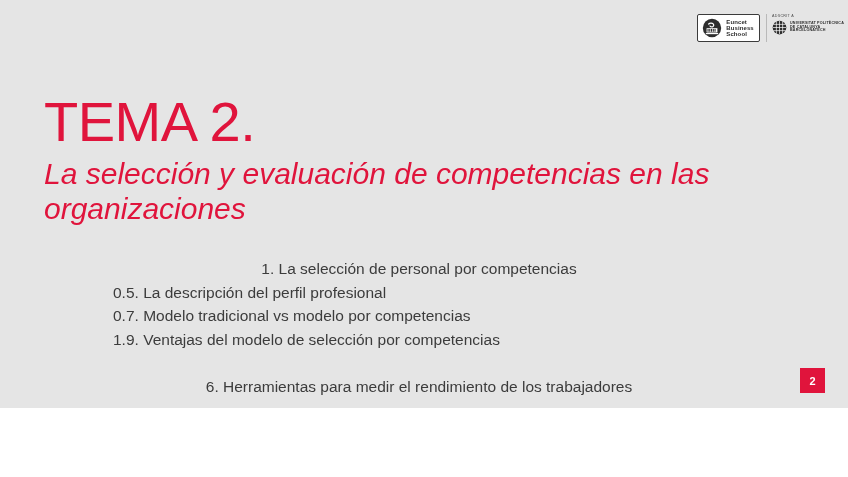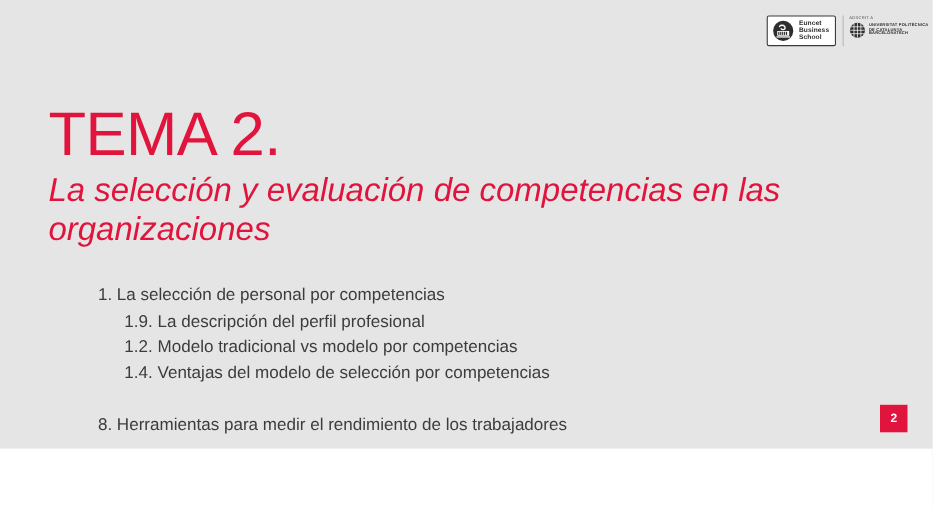--- a/index.html
+++ b/index.html
@@ -141,21 +141,21 @@
     top: 257px;
     width: 660px;
     color: #3c3c3c;
     font-size: 15.5px;
     line-height: 1.53;
   }
 
   .outline-item {
     white-space: nowrap;
   }
-  .outline-item.level-1 { padding-left: 0; }
+  .outline-item.level-1 { padding-left: 0; text-align: center; }
   .outline-item.level-2 { padding-left: 24px; }
   .outline-item.spacer-before { margin-top: 23px; }
 
   
   .page-badge {
     position: absolute;
     right: 23px;
     bottom: 15px;
     width: 25px;
     height: 25px;
@@ -223,21 +223,21 @@
 
   </div>
 
   <div class="title-area">
     <h1 class="slide-title">TEMA 2.</h1>
     <h2 class="slide-subtitle">La selección y evaluación de competencias en las organizaciones</h2>
   </div>
 
   <div class="outline" id="outline-list">
       <div class="outline-item level-1">1. La selección de personal por competencias</div>
-      <div class="outline-item level-2">1.9. La descripción del perfil profesional</div>
-      <div class="outline-item level-2">1.2. Modelo tradicional vs modelo por competencias</div>
-      <div class="outline-item level-2">1.4. Ventajas del modelo de selección por competencias</div>
-      <div class="outline-item level-1 spacer-before">8. Herramientas para medir el rendimiento de los trabajadores</div>
+      <div class="outline-item level-2">0.5. La descripción del perfil profesional</div>
+      <div class="outline-item level-2">0.7. Modelo tradicional vs modelo por competencias</div>
+      <div class="outline-item level-2">1.9. Ventajas del modelo de selección por competencias</div>
+      <div class="outline-item level-1 spacer-before">6. Herramientas para medir el rendimiento de los trabajadores</div>
     </div>
 
   <div class="page-badge">2</div>
 
 </div>
 
 </body></html>

